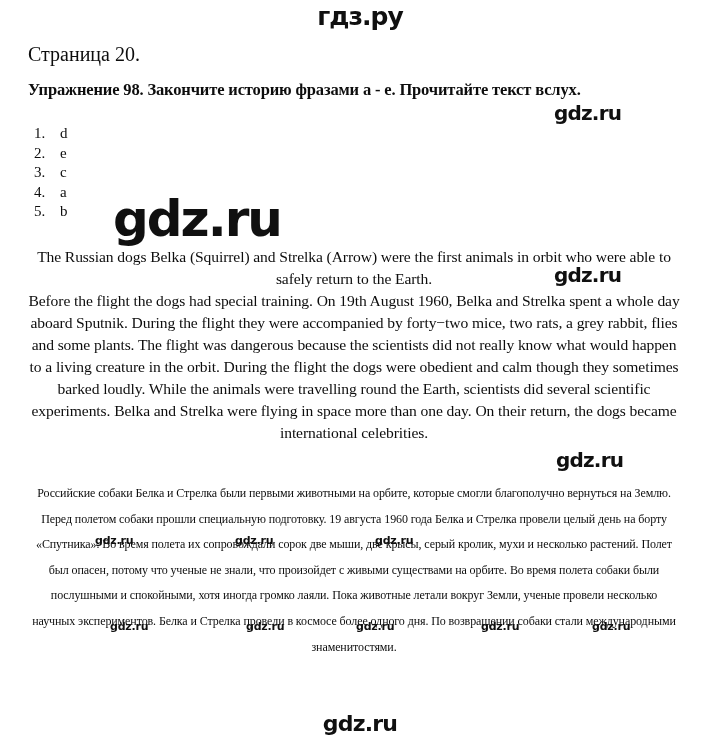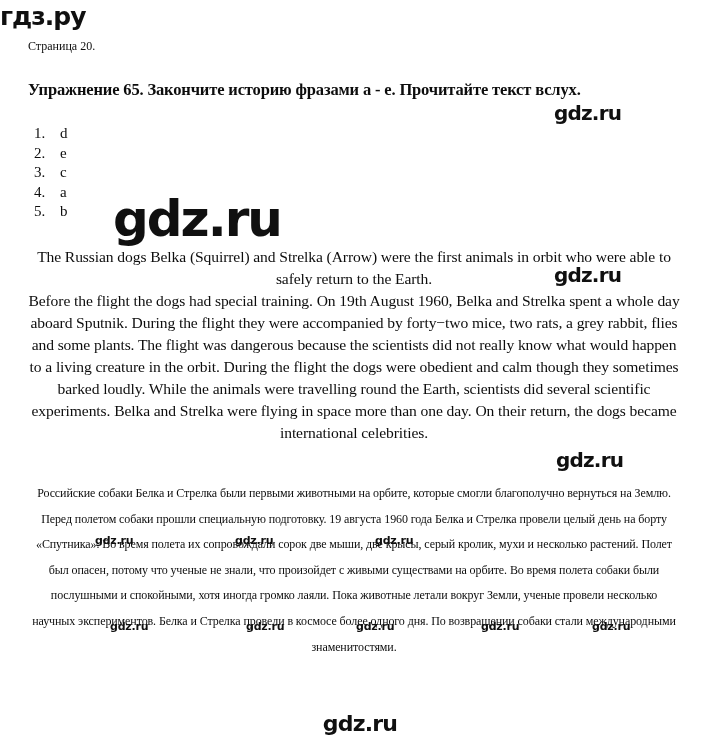--- a/index.html
+++ b/index.html
@@ -32,20 +32,21 @@
     color: #101010;
     white-space: nowrap;
     letter-spacing: -0.5px;
     pointer-events: none;
     user-select: none;
   }
   .wm-top {
     top: 2px;
     left: 0;
     width: 720px;
+    text-align: center;
     font-size: 25px;
     letter-spacing: -1px;
   }
   .wm-huge {
     left: 113px;
     top: 190px;
     font-size: 50px;
     letter-spacing: -2px;
   }
   .wm-med {
@@ -74,22 +75,22 @@
   .wm-s-r2a { left: 110px; top: 620px; }
   .wm-s-r2b { left: 246px; top: 620px; }
   .wm-s-r2c { left: 356px; top: 620px; }
   .wm-s-r2d { left: 481px; top: 620px; }
   .wm-s-r2e { left: 592px; top: 620px; }
 
   
   .page-label {
     position: absolute;
     left: 28px;
-    top: 36px;
-    font-size: 12px;
+    top: 44px;
+    font-size: 20px;
     line-height: 20px;
   }
 
   .exercise-heading {
     position: absolute;
     left: 28px;
     top: 79px;
     width: 664px;
     font-family: "Liberation Serif", "DejaVu Serif", serif;
     font-weight: 700;
@@ -143,21 +144,21 @@
 </style>
 </head>
 <body>
 
 <div class="page">
 
   <div class="wm wm-top">гдз.ру</div>
 
   <div class="page-label">Страница 20.</div>
 
-  <div class="exercise-heading">Упражнение 65. Закончите историю фразами a - e. Прочитайте текст вслух.</div>
+  <div class="exercise-heading">Упражнение 98. Закончите историю фразами a - e. Прочитайте текст вслух.</div>
 
   <ol class="answer-list">
     <li>
       <span class="num">1.</span>
       <span class="val">d</span>
     </li>
     <li>
       <span class="num">2.</span>
       <span class="val">e</span>
     </li>

